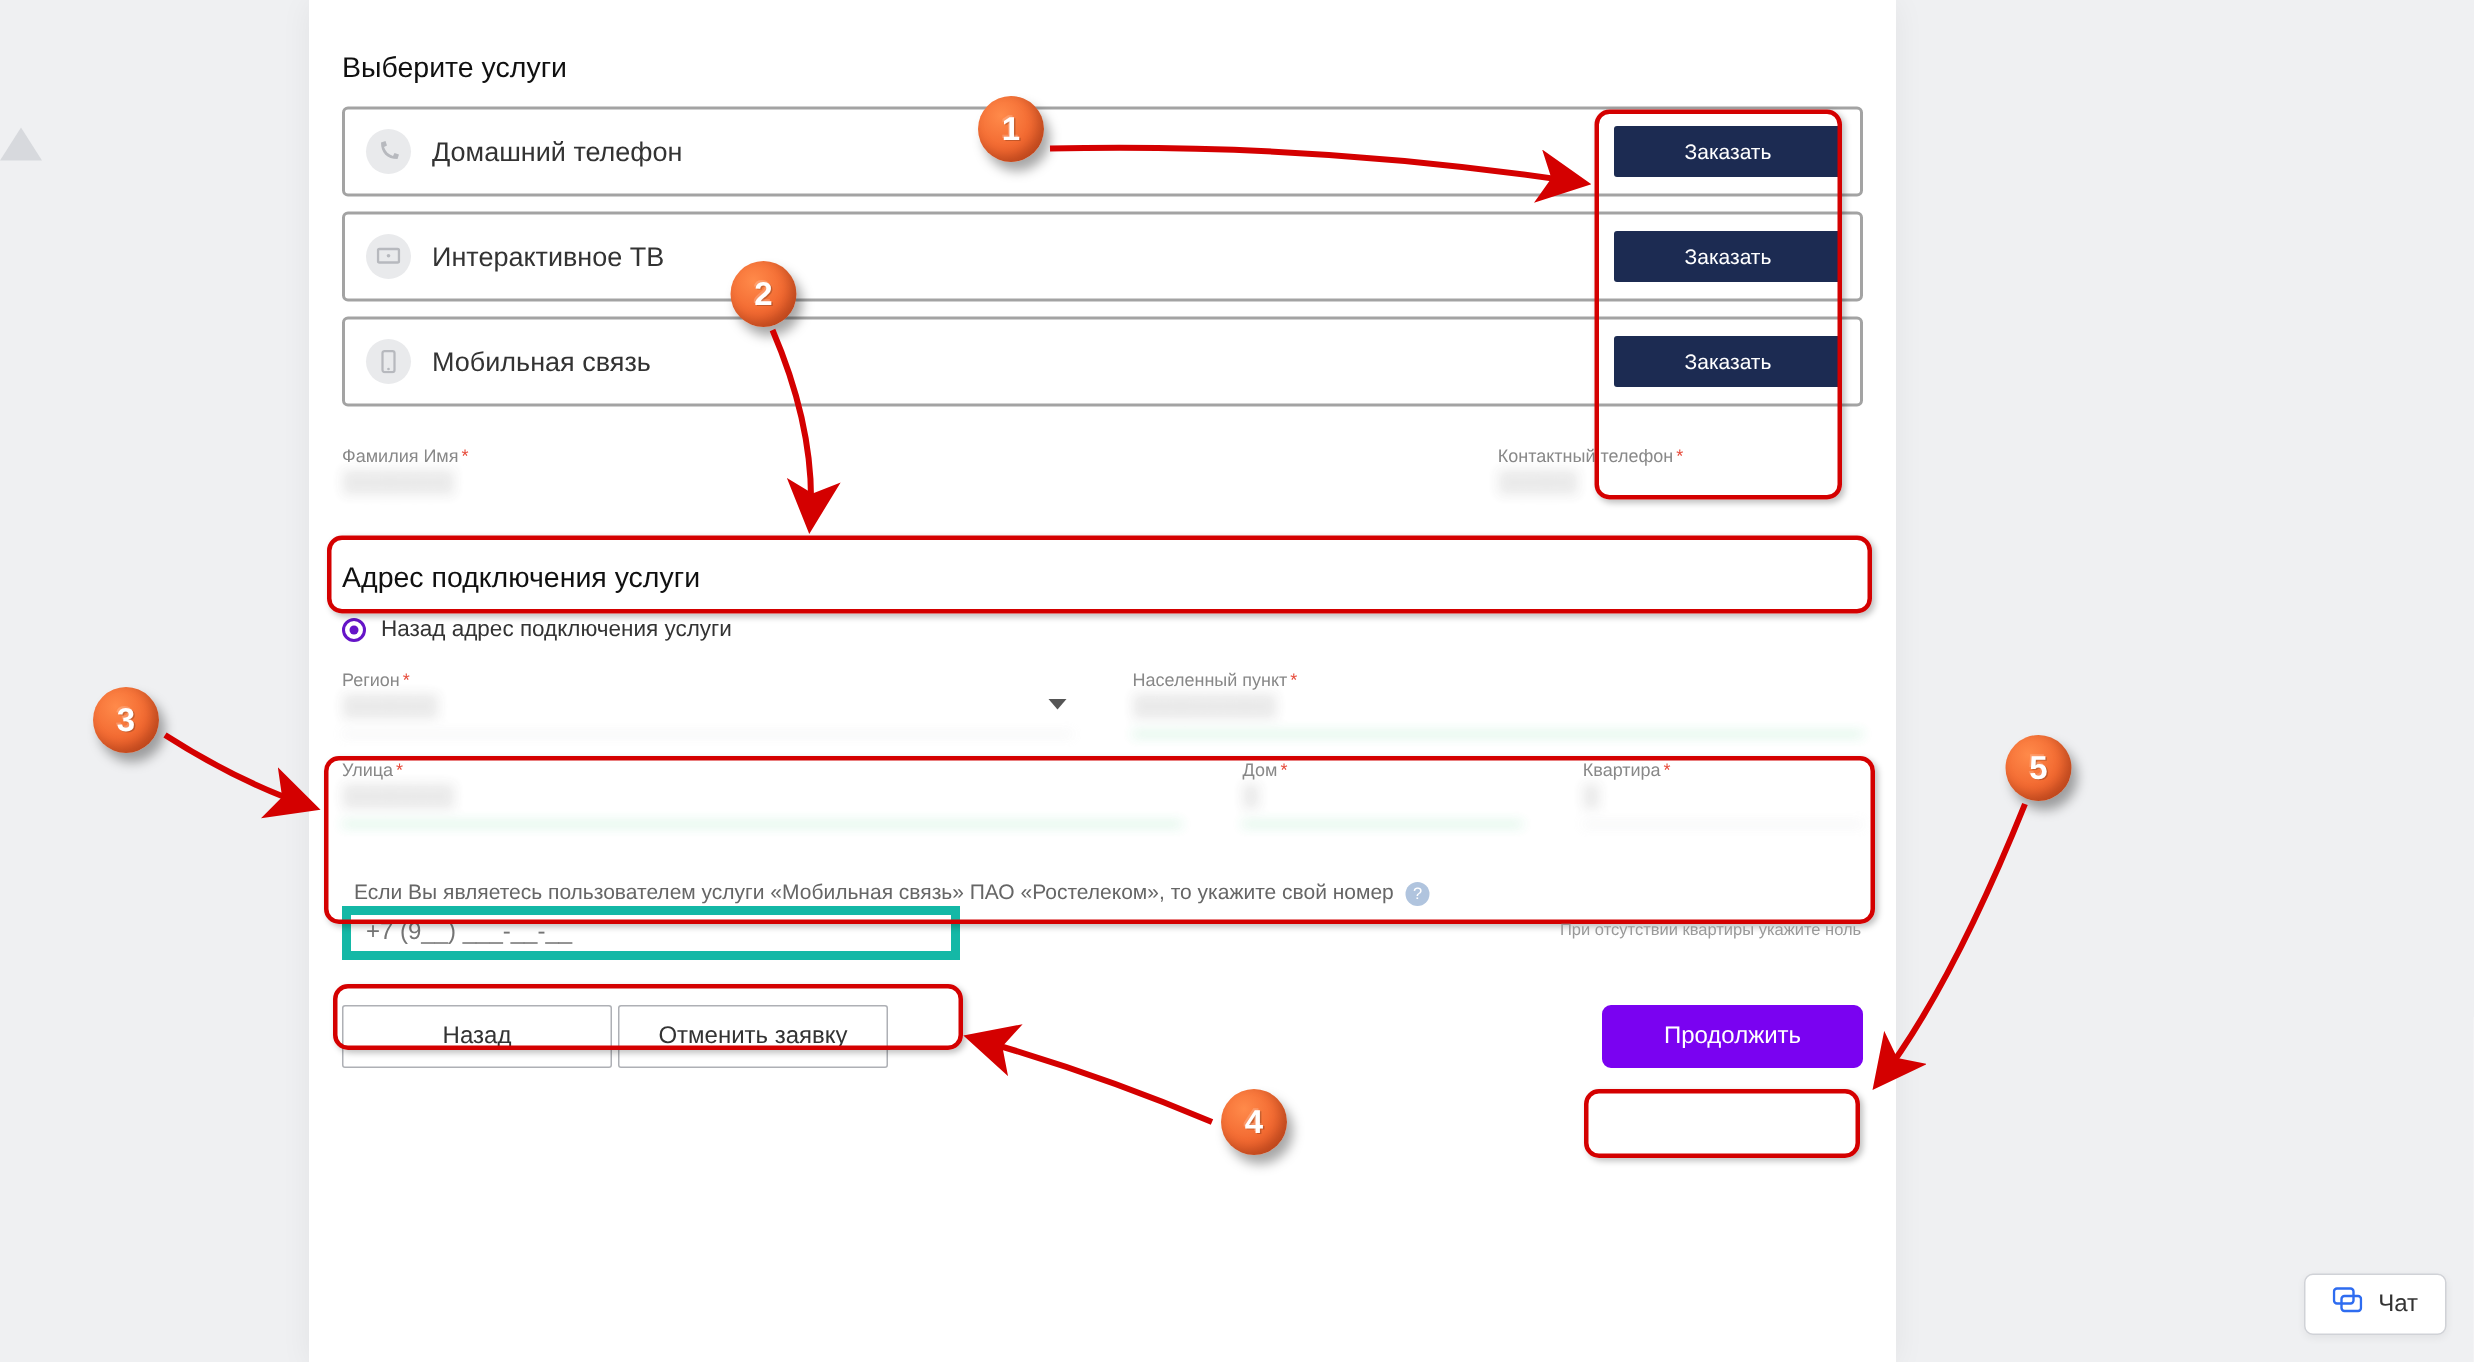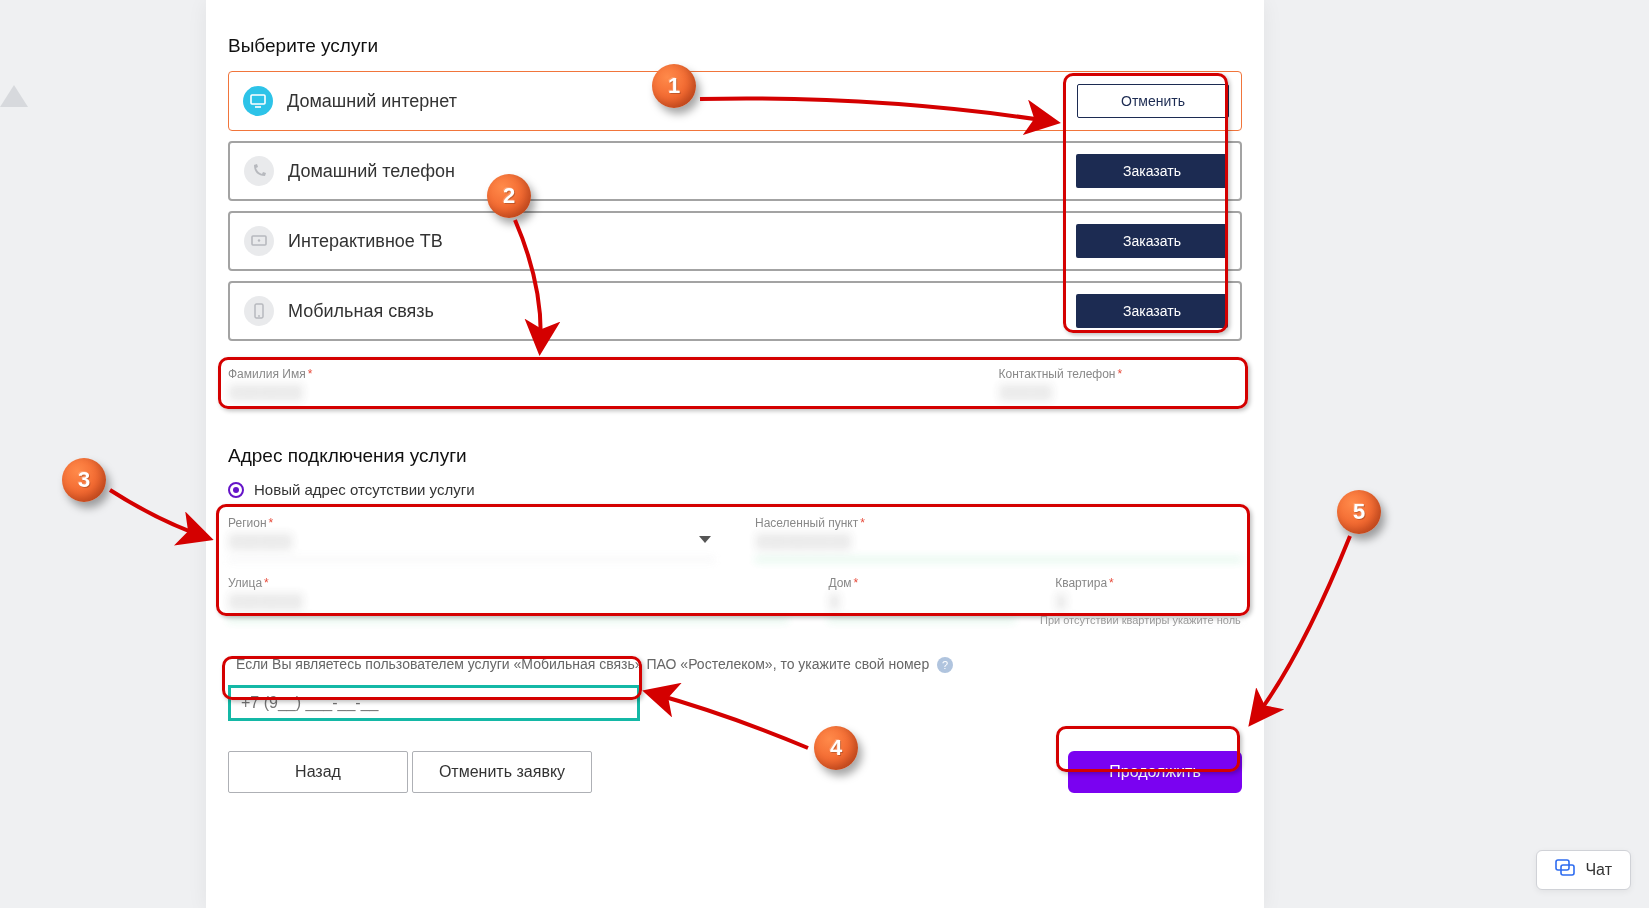--- a/index.html
+++ b/index.html
@@ -67,21 +67,21 @@
   }
   .help-circle {
     display:inline-flex; width:16px; height:16px; border-radius:50%;
     background:#b0c4de; color:#fff; font-size:11px; align-items:center;justify-content:center;
     margin-left:4px;
   }
   .radio-row { display:flex; align-items:center; gap:10px; margin:8px 22px; font-size:15px; color:#333;}
   .radio { width:16px;height:16px;border-radius:50%;border:2px solid #6514c8; position:relative;}
   .radio::after{ content:""; position:absolute; left:3px;top:3px;width:6px;height:6px;border-radius:50%;background:#6514c8;}
   .phone-input{
-    width:412px; height:36px; border:3px solid #14b8a6; margin:12px 22px 0 22px;
+    width:412px; height:36px; border:6px solid #14b8a6; margin:0 22px 0 22px;
     padding:0 10px; font-size:16px; color:#888; background:#fff;
   }
   .footer-row {
     display:flex; justify-content:space-between; align-items:center;
     margin: 30px 22px 0 22px;
   }
   .note { font-size:14px; color:#666; margin-left:30px; margin-top:8px;}
 
   
   .callout {
@@ -109,32 +109,20 @@
 </head>
 <body>
 
 <div class="page">
   <div class="scroll-triangle"></div>
 
   <div class="card">
     <div class="section-title">Выберите услуги</div>
 
     
-    <div class="service-row selected">
-      <div class="srv-left">
-        <span class="icon active">
-          <svg width="16" height="14" viewBox="0 0 16 14">
-              <rect x="1" y="1" width="14" height="9" rx="1" fill="none" stroke="currentColor" stroke-width="1.6"></rect>
-              <path d="M5 13h6" stroke="currentColor" stroke-width="1.6"></path>
-            </svg>
-        </span>
-        <span>Домашний интернет</span>
-      </div>
-      <div class="btn btn-cancel">Отменить</div>
-    </div>
 
     <div class="service-row">
       <div class="srv-left">
         <span class="icon">
           <svg width="16" height="16" viewBox="0 0 16 16">
               <path d="M3 2c0 7 4 11 11 11l1-3-3-1-1 2c-3-1-5-3-6-6l2-1-1-3z" fill="currentColor"></path>
             </svg>
         </span>
         <span>Домашний телефон</span>
       </div>
@@ -175,21 +163,21 @@
       </div>
       <div class="field" style="flex:1">
         <div class="flabel"><span>Контактный телефон</span><span class="req">*</span></div>
         <div class="fval blur" style="border-bottom:none">░░░░░</div>
       </div>
     </div>
 
     <div class="section-title" style="margin-top:28px;">Адрес подключения услуги</div>
     <div class="radio-row">
       <span class="radio"></span>
-      <span>Новый адрес отсутствии услуги</span>
+      <span>Назад адрес подключения услуги</span>
     </div>
 
     
     <div class="field-row" style="margin-top:6px;">
       <div class="field">
         <div class="flabel"><span>Регион</span><span class="req">*</span></div>
         <div class="fval blur">░░░░░░</div>
         <span class="caret"></span>
       </div>
       <div class="field">

